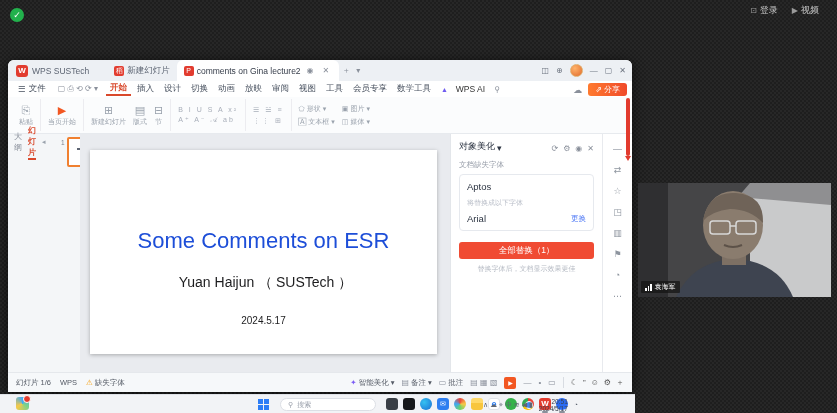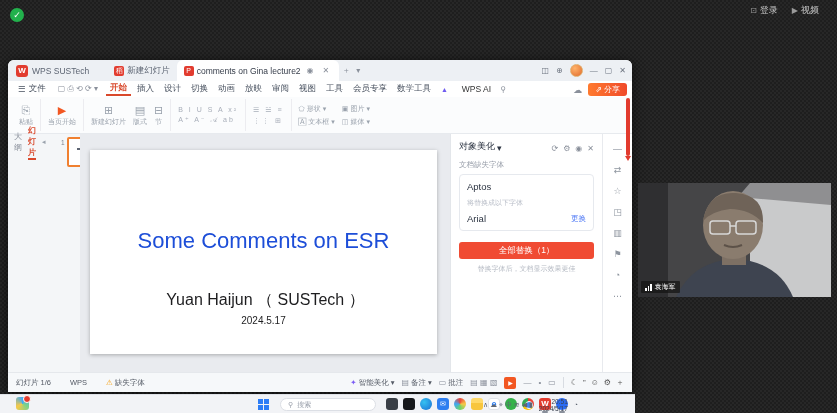--- a/index.html
+++ b/index.html
@@ -27,21 +27,21 @@
     line-height:10px;text-align:center;flex:none;}
   .ttab.active{background:#fff;border-radius:6px 6px 0 0;color:#353c49;}
   .tb-gl{color:#8a909b;font-size:8px;padding:0 3px;}
   .tb-right{margin-left:auto;display:flex;align-items:center;gap:7px;color:#6d7480;font-size:8px;}
   .avatar{width:13px;height:13px;border-radius:50%;background:radial-gradient(circle at 35% 30%,#ffb36b,#e06a2b);border:1px solid #e0b070;}
   .menubar{height:16px;display:flex;align-items:center;font-size:8.5px;color:#48515f;padding:0 6px;gap:2px;flex:none;background:#fff;}
   .mb-file{display:flex;gap:3px;align-items:center;padding:0 4px;}
   .mb-icons{display:flex;gap:5px;color:#8a909b;font-size:8px;padding:0 6px;}
   .mtab{padding:0 4px;cursor:default;}
   .mtab.active{color:#d9482b;font-weight:bold;border-bottom:2px solid #d9482b;}
-  .mb-ai{display:flex;align-items:center;gap:14px;padding:0 4px;color:#333;}
+  .mb-ai{display:flex;align-items:center;gap:8px;padding:0 4px;color:#333;}
   .mb-ai .tri{color:#6f5bf0;font-size:7px;}
   .share-wrap{position:absolute;right:5px;top:23px;display:flex;align-items:center;gap:6px;}
   .cloud{color:#8a909b;font-size:9px;}
   .share-btn{background:linear-gradient(90deg,#ff7a2f,#f04a2a);color:#fff;font-size:8px;border-radius:3px;
     height:13px;display:flex;align-items:center;gap:2px;padding:0 7px;}
   .ribbon{height:37px;background:#fbfcfd;border-bottom:1px solid #e7eaee;display:flex;align-items:stretch;
     padding:2px 4px;flex:none;position:relative;}
   .rgroup{display:flex;align-items:center;gap:7px;padding:0 7px;border-right:1px solid #ececf0;}
   .rbig{display:flex;flex-direction:column;align-items:center;justify-content:center;gap:1px;color:#9aa2ad;}
   .rbig .ric{font-size:11px;line-height:12px;}
@@ -64,40 +64,40 @@
   .thumb{width:46px;height:26px;background:#fff;border:1px solid #d8dce2;border-radius:2px;position:relative;overflow:hidden;}
   .thumb.sel{height:30px;border:2px solid #f08030;}
   .tl{position:absolute;background:#b9bec8;height:1px;}
   .tl.dark{background:#5d6573;}
   .tl.red{background:#e89090;}
   .plusbtn{margin:4px auto 0;color:#555;font-size:12px;}
   .canvas{flex:1;background:#e9ebef;position:relative;min-width:0;}
   .slide{position:absolute;left:10px;top:16px;width:347px;height:204px;background:#fff;
     box-shadow:0 1px 4px rgba(0,0,0,.28);}
   .s-title{position:absolute;left:0;right:0;top:38%;text-align:center;font-size:22px;color:#1d4ed8;}
-  .s-author{position:absolute;left:4px;right:0;top:61%;text-align:center;font-size:16px;color:#1d1d1f;margin-top:16px;}
+  .s-author{position:absolute;left:4px;right:0;top:61%;text-align:center;font-size:14px;color:#1d1d1f;}
   .s-date{position:absolute;left:0;right:0;top:81%;text-align:center;font-size:10px;color:#1d1d1f;}
   
   .bpanel{width:152px;flex:none;background:#fff;border-left:1px solid #e3e6ea;padding:6px 8px;font-size:8px;position:relative;}
   .bp-head{display:flex;align-items:flex-end;gap:2px;color:#2c3442;font-size:9px;}
   .bp-head .bp-icons{margin-left:auto;display:flex;gap:5px;color:#8a909b;font-size:8px;}
   .bp-sec{color:#9aa0ab;font-size:7.5px;margin-top:7px;}
   .fontbox{border:1px solid #e6e9ee;border-radius:4px;margin-top:4px;padding:6px 7px;}
   .fb-font{font-size:9.5px;color:#2c3442;}
   .fb-hint{font-size:7px;color:#b9bec8;margin-top:6px;}
   .fb-row{display:flex;align-items:center;margin-top:5px;}
   .fb-link{margin-left:auto;color:#4874f5;font-size:7.5px;}
   .rep-btn{margin-top:11px;height:17px;border-radius:3px;background:#f04b33;color:#fff;font-size:8.5px;
     display:flex;align-items:center;justify-content:center;}
   .bp-cap{margin-top:5px;text-align:center;color:#b6bbc4;font-size:7px;white-space:nowrap;}
   .sidetools{width:30px;flex:none;background:#fff;border-left:1px solid #e8eaee;display:flex;flex-direction:column;
     align-items:center;gap:11px;padding-top:10px;color:#8e959f;font-size:9px;}
   
   .statusbar{height:20px;background:#f6f8fa;border-top:1px solid #e5e8ec;display:flex;align-items:center;
-    font-size:7.5px;color:#555b66;padding:0 8px;gap:19px;flex:none;}
+    font-size:7.5px;color:#555b66;padding:0 8px;gap:9px;flex:none;}
   .sb-item{display:flex;align-items:center;gap:2px;white-space:nowrap;}
   .warn{color:#f5a623;}
   .sb-right{margin-left:auto;display:flex;align-items:center;gap:7px;}
   .viewic{color:#8a909b;font-size:8px;}
   .playbtn{width:12px;height:12px;border-radius:2px;background:#f25722;color:#fff;font-size:6px;
     display:flex;align-items:center;justify-content:center;}
   .ime{display:flex;gap:5px;color:#555;font-size:8px;align-items:center;border-left:1px solid #d8dce2;padding-left:7px;}
   
   .taskbar{position:absolute;left:0;top:394px;width:635px;height:19px;background:#f2f3f6;border-top:1px solid #dfe2e7;
     display:flex;align-items:center;}

